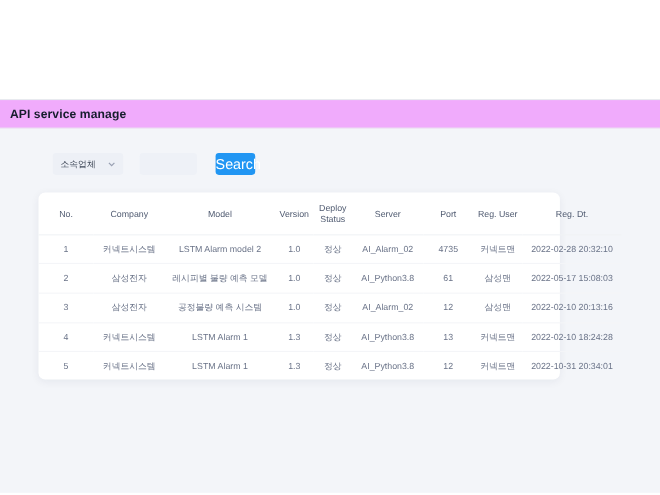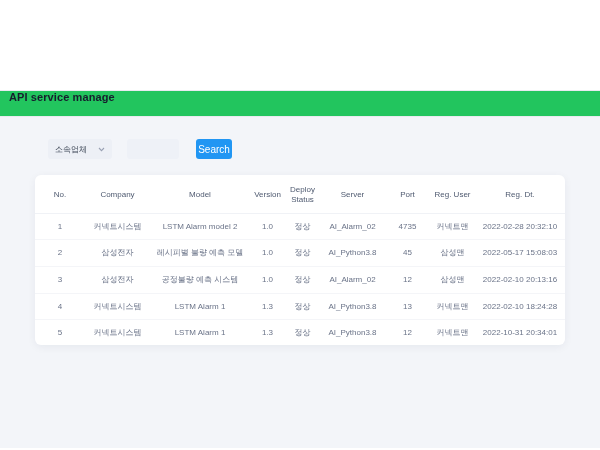--- a/index.html
+++ b/index.html
@@ -3,50 +3,50 @@
 <meta charset="utf-8">
 <style>
   * { margin:0; padding:0; box-sizing:border-box; }
   html,body { width:600px; height:450px; overflow:hidden; }
   body {
     font-family:"Liberation Sans","DejaVu Sans",sans-serif;
     background:#ffffff; color:#1b2430;
   }
   .top-area { height:90px; background:#ffffff; }
   .title-bar {
-    height:27px; background:#22c55e;
+    height:27px; background:#f0abfc;
     border-top:1px solid #e8eaef; border-bottom:1px solid #e8eaef;
-    display:flex; align-items:flex-start; padding-left:9px;
+    display:flex; align-items:center; padding-left:9px;
   }
   .title-bar h1 { font-size:11px; font-weight:700; color:#161d2d; letter-spacing:.1px; }
   .content { height:331px; background:#f3f5f9; position:relative; }
 
   
   .filters { position:absolute; top:22px; left:48px; display:flex; align-items:flex-start; }
   .select-box {
     width:64px; height:20px; background:#edf0f6; border-radius:3px;
     display:flex; align-items:center; justify-content:space-between;
     padding:0 7px; margin-right:15px; cursor:pointer;
   }
   .select-box .lbl { font-size:8px; color:#3e4757; }
   .chev { display:flex; align-items:center; }
   .chev svg { display:block; }
   .search-input {
     width:52px; height:20px; background:#eef1f7; border:none; border-radius:3px;
     margin-right:17px; font-size:8px; padding:0 5px; color:#3e4757; outline:none;
   }
   .search-btn {
     height:20px; width:36px; border:none; border-radius:3px;
-    background:#2196f3; color:#ffffff; font-size:10px; font-weight:400;
+    background:#2196f3; color:#ffffff; font-size:13px; font-weight:400;
     cursor:pointer; font-family:inherit;
   }
 
   
   .card {
-    position:absolute; top:58px; left:35px; width:530px; height:170px;
+    position:absolute; top:58px; left:35px; width:474px; height:170px;
     background:#ffffff; border-radius:6px;
     box-shadow:0 2px 8px rgba(25,39,70,0.06);
     padding-top:2px;
   }
   table { width:100%; border-collapse:collapse; table-layout:fixed; }
   col.c-no{width:50px} col.c-company{width:65px} col.c-model{width:100px}
   col.c-version{width:35px} col.c-deploy{width:35px} col.c-server{width:65px}
   col.c-port{width:45px} col.c-reguser{width:45px} col.c-regdt{width:90px}
   th {
     font-size:8px; font-weight:400; color:#4f5a70; text-align:center;
@@ -121,21 +121,21 @@
             <td>커넥트맨</td>
             <td>2022-02-28 20:32:10</td>
           </tr>
           <tr>
             <td>2</td>
             <td>삼성전자</td>
             <td>레시피별 불량 예측 모델</td>
             <td>1.0</td>
             <td>정상</td>
             <td>AI_Python3.8</td>
-            <td>45</td>
+            <td>61</td>
             <td>삼성맨</td>
             <td>2022-05-17 15:08:03</td>
           </tr>
           <tr>
             <td>3</td>
             <td>삼성전자</td>
             <td>공정불량 예측 시스템</td>
             <td>1.0</td>
             <td>정상</td>
             <td>AI_Alarm_02</td>

